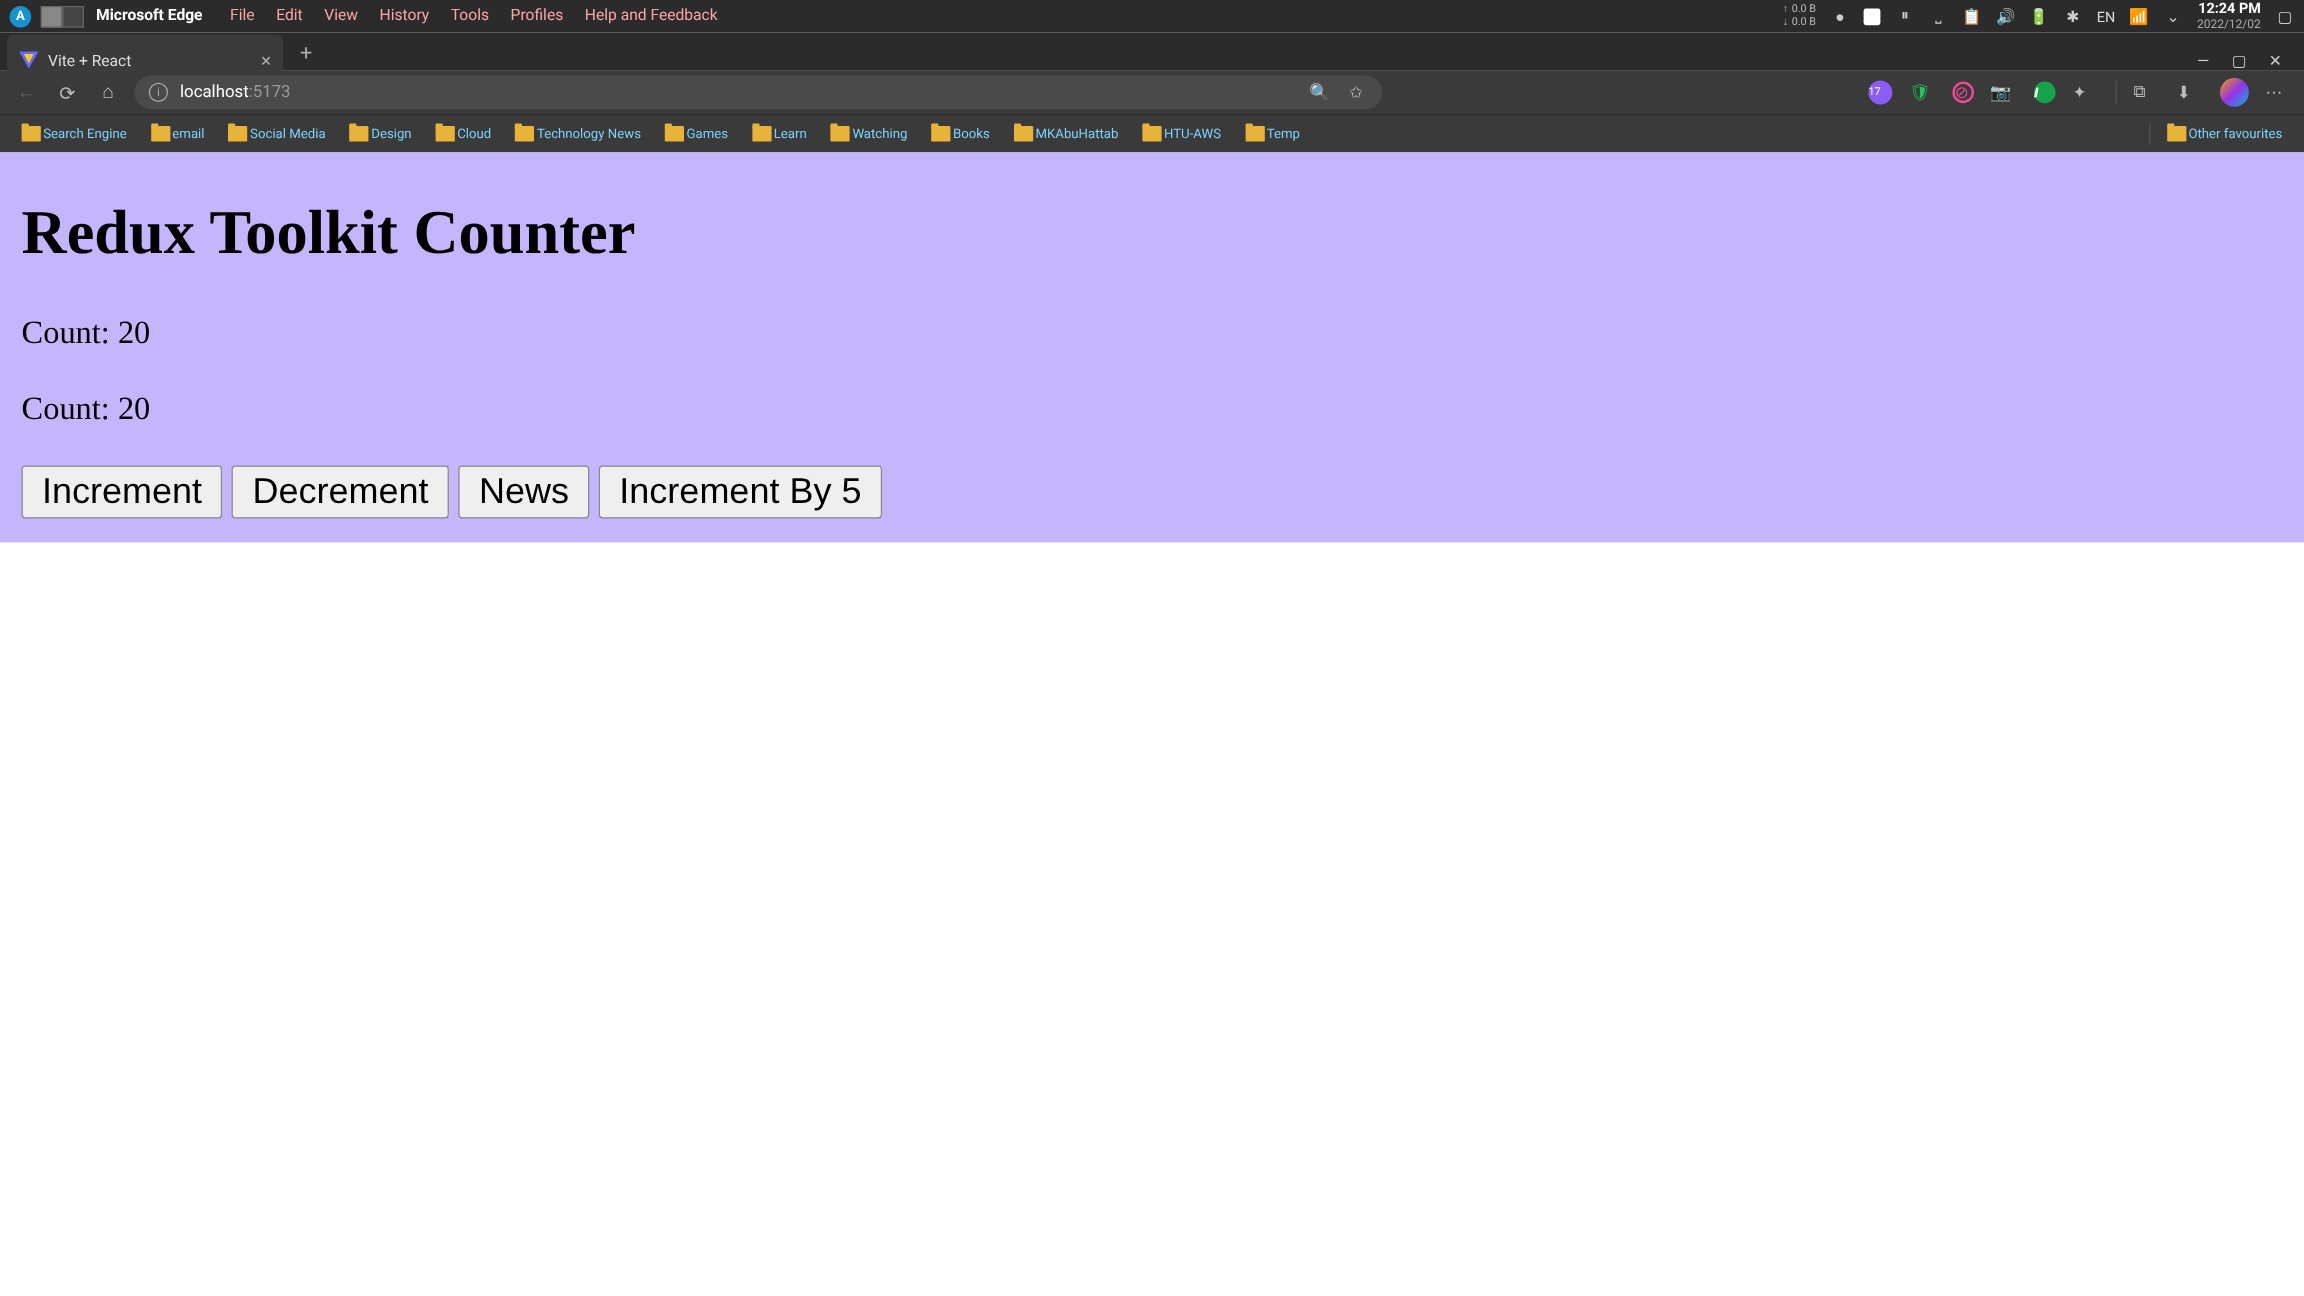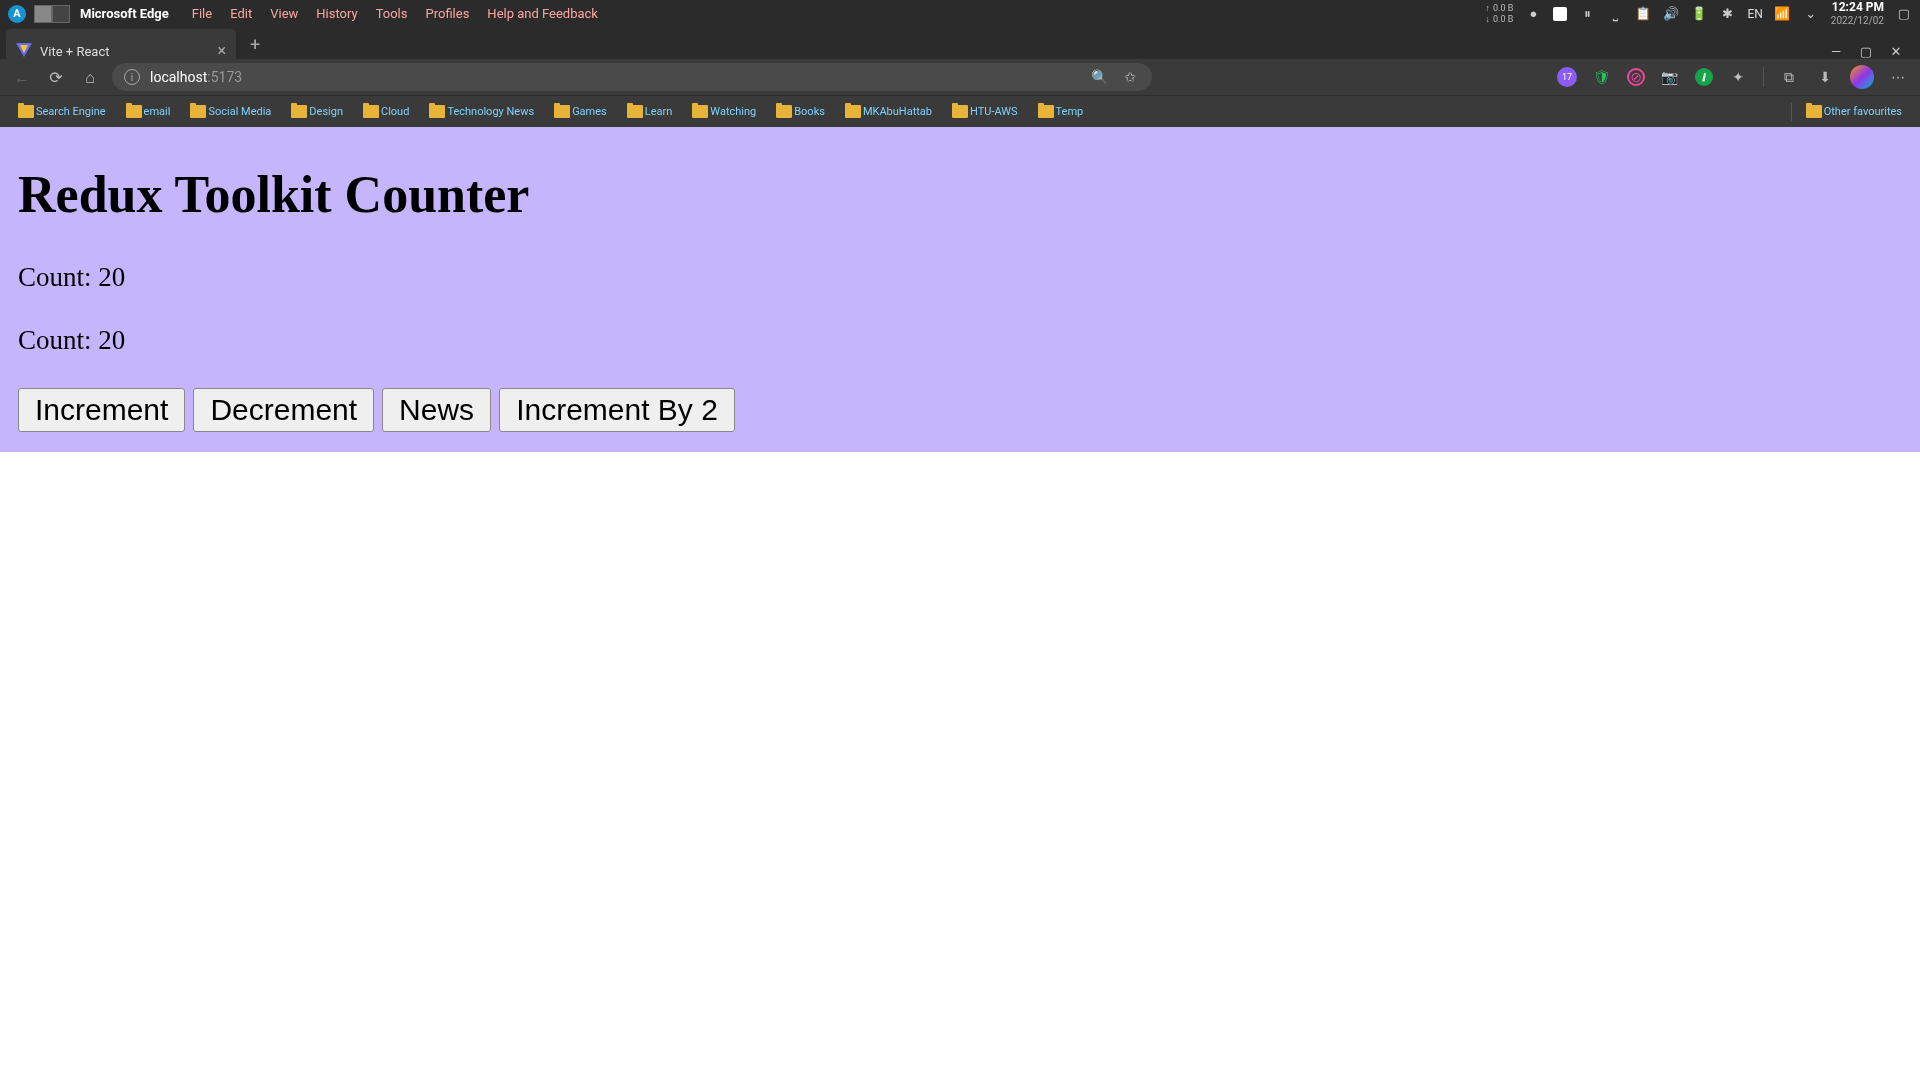--- a/index.html
+++ b/index.html
@@ -258,21 +258,21 @@
       display: flex;
       align-items: center;
       gap: 14px;
       margin-left: auto;
     }
     .ext-icon {
       width: 22px;
       height: 22px;
       display: flex;
       align-items: center;
-      justify-content: center;
+      justify-content: flex-start;
       font-size: 14px;
       color: #bbb;
       position: relative;
     }
     .ext-purple {
       background: #8b5cf6;
       border-radius: 50%;
       width: 20px;
       height: 20px;
       color: #fff;
@@ -554,15 +554,15 @@
   <p class="count-line">
     <span>Count: </span><span>20</span>
   </p>
   <p class="count-line">
     <span>Count: </span><span>20</span>
   </p>
   <div class="button-row">
     <button>Increment</button>
     <button>Decrement</button>
     <button>News</button>
-    <button>Increment By 2</button>
+    <button>Increment By 5</button>
   </div>
 </div>
 
 </body></html>

